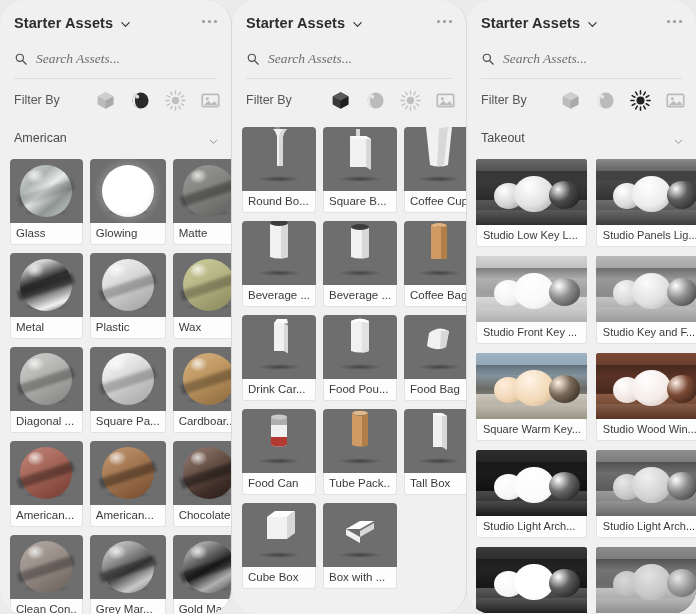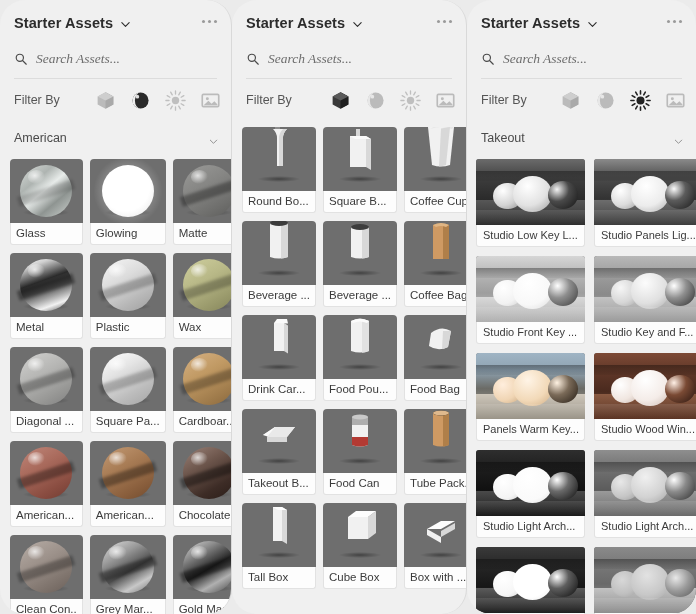--- a/index.html
+++ b/index.html
@@ -518,32 +518,20 @@
                 <path d="M14 34 q10 -8 20 -2 l-3 16 q-10 5 -19 -1 z" fill="#f1f1f1"></path>
                 <path d="M26 32 q6 0 8 0 l-3 16 q-4 2 -6 2 z" fill="#d8d8d8"></path>
               </svg></div>
           </div>
           <div class="cap">Food Bag</div>
         </div>
         <div class="card">
           <div class="thumb">
             <div class="obj-shadow"></div>
             <div class="obj"><svg viewBox="0 0 48 64" width="48" height="64" xmlns="http://www.w3.org/2000/svg">
-                <path d="M8 42 l12 -8 h20 l-8 10 z" fill="#f1f1f1"></path>
-                <path d="M8 42 l12 -8 h8 l-8 12 z" fill="#fafafa"></path>
-                <path d="M20 34 h20 l-8 10 h-20 z" fill="#e9e9e9"></path>
-                <path d="M12 44 l20 0 l0 5 l-20 0 z" fill="#d8d8d8"></path>
-              </svg></div>
-          </div>
-          <div class="cap">Takeout B...</div>
-        </div>
-        <div class="card">
-          <div class="thumb">
-            <div class="obj-shadow"></div>
-            <div class="obj"><svg viewBox="0 0 48 64" width="48" height="64" xmlns="http://www.w3.org/2000/svg">
                 <path d="M16 24 h16 v28 q-8 3 -16 0 z" fill="#f1f1f1"></path>
                 <path d="M16 44 h16 v8 q-8 3 -16 0 z" fill="#b33a33"></path>
                 <path d="M16 24 h16 v8 h-16 z" fill="#aeaeae"></path>
                 <ellipse cx="24" cy="24" rx="8" ry="2.6" fill="#c9c9c9"></ellipse>
               </svg></div>
           </div>
           <div class="cap">Food Can</div>
         </div>
         <div class="card">
           <div class="thumb">
@@ -725,21 +713,21 @@
             <div class="hdri">
               <div style="position:absolute;inset:0;background:linear-gradient(180deg,#9fb4c4 0%,#8fa3b2 26%,#6b6b66 54%,#b9b2a4 100%)"></div>
               <div class="floor" style="background:linear-gradient(180deg,#cdc6ba,#9a9488)"></div>
               <div class="rail" style="top:18%;height:16%;background:linear-gradient(180deg,rgba(0,0,0,.35),rgba(0,0,0,.05));"></div>
               <div class="ball" style="left:16%;top:36%;width:26%;height:40%;background:radial-gradient(circle at 34% 30%, #ffeedd, #f0d5b4 58%, #c9a87f 100%)"></div>
               <div class="ball" style="left:34%;top:26%;width:36%;height:54%;background:radial-gradient(circle at 38% 28%, #fff4e6, #f2d9b8 58%, #cdab82 100%)"></div>
               <div class="ball" style="left:66%;top:34%;width:28%;height:42%;background:radial-gradient(circle at 30% 28%, #fff2e2 0%, #7a6a58 42%, #241c14 100%)"></div>
               <div style="position:absolute;left:0;right:0;bottom:0;height:22%;background:linear-gradient(180deg,rgba(255,255,255,.10),rgba(255,255,255,0));"></div>
             </div>
           </div>
-          <div class="cap">Panels Warm Key...</div>
+          <div class="cap">Square Warm Key...</div>
         </div>
         <div class="card">
           <div class="thumb">
             <div class="hdri">
               <div style="position:absolute;inset:0;background:linear-gradient(180deg,#7d4a36 0%,#5e3627 30%,#4a2a1e 58%,#8a5a42 100%)"></div>
               <div class="floor" style="background:linear-gradient(180deg,#8a5a42,#5a3424)"></div>
               <div class="rail" style="top:18%;height:16%;background:linear-gradient(180deg,rgba(0,0,0,.35),rgba(0,0,0,.05));"></div>
               <div class="ball" style="left:16%;top:36%;width:26%;height:40%;background:radial-gradient(circle at 34% 30%, #ffffff, #f0e6e0 58%, #c9b6ad 100%)"></div>
               <div class="ball" style="left:34%;top:26%;width:36%;height:54%;background:radial-gradient(circle at 38% 28%, #ffffff, #f4ece8 58%, #cdbab1 100%)"></div>
               <div class="ball" style="left:66%;top:34%;width:28%;height:42%;background:radial-gradient(circle at 30% 28%, #fff0e6 0%, #7a4a34 42%, #2a1610 100%)"></div>

